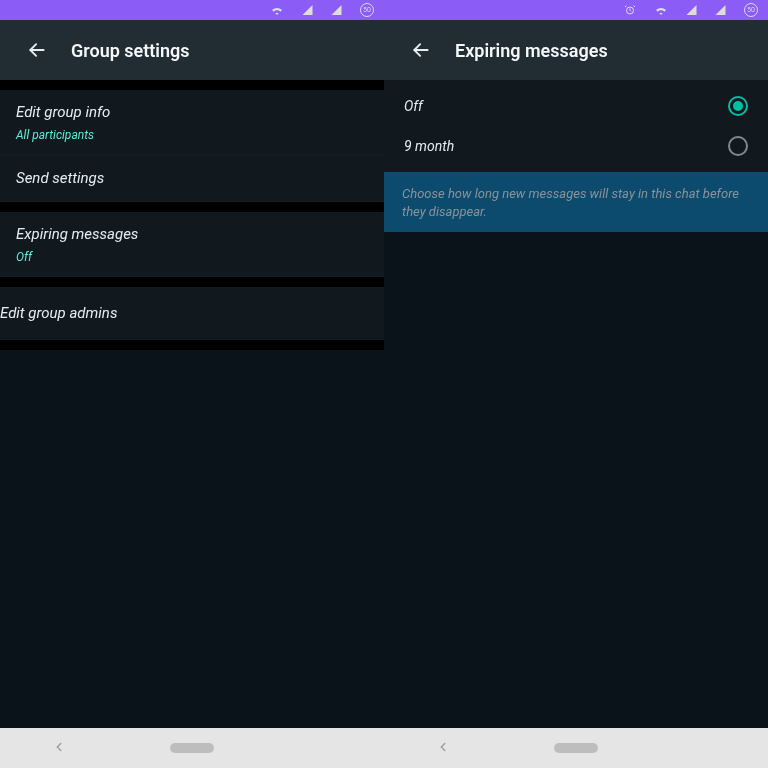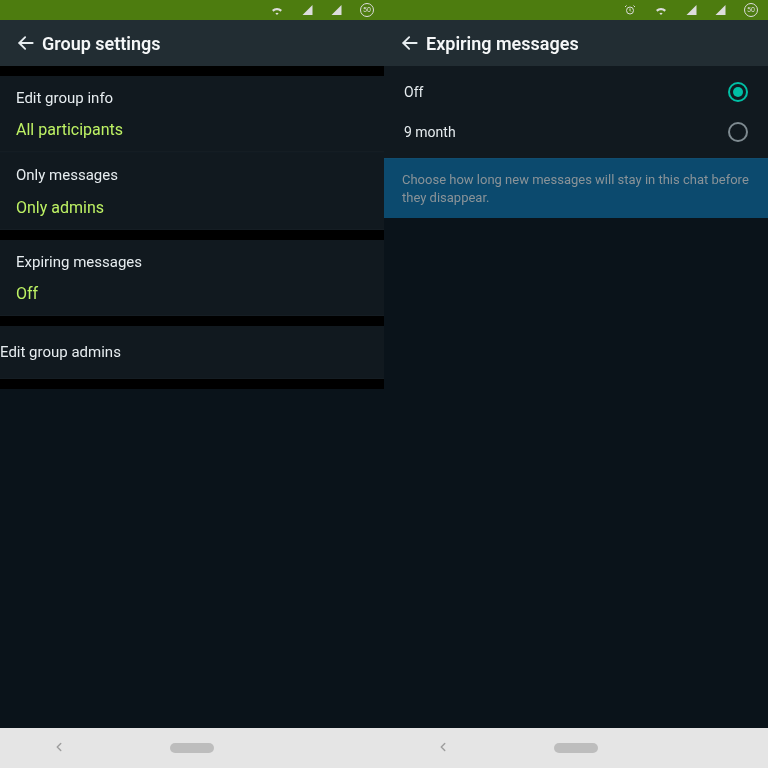--- a/index.html
+++ b/index.html
@@ -1,30 +1,30 @@
 <!DOCTYPE html>
 <html><head>
 <meta charset="utf-8">
 <style>
   * { margin: 0; padding: 0; box-sizing: border-box; }
   html, body { width: 768px; height: 768px; font-family: -apple-system, Roboto, "Helvetica Neue", Arial, sans-serif; background: #e5e5e5; overflow: hidden; }
   .container { width: 768px; height: 768px; display: flex; flex-direction: column; }
   .phones { display: flex; flex: 1; }
   .phone { width: 384px; display: flex; flex-direction: column; background: #0a131a; color: #e1e5e7; }
-  .status-bar { height: 20px; background: #4d7c0f; display: flex; justify-content: flex-end; align-items: center; padding: 0 10px; gap: 18px; font-size: 10px; color: #ddd; }
+  .status-bar { height: 20px; background: #8b5cf6; display: flex; justify-content: flex-end; align-items: center; padding: 0 10px; gap: 18px; font-size: 10px; color: #ddd; }
   .status-bar .ico { display: inline-flex; align-items: center; }
   .status-bar svg { display: block; }
-  .app-bar { height: 46px; background: #222d33; display: flex; align-items: center; padding: 0 16px; gap: 6px; }
+  .app-bar { height: 60px; background: #222d33; display: flex; align-items: center; padding: 0 27px; gap: 24px; }
   .app-bar .back svg { display: block; }
   .app-bar .title { font-size: 18px; font-weight: 600; color: #f5f7f8; }
-  .content { flex: 1; overflow: hidden; }
+  .content { flex: 1; overflow: hidden; font-style: italic; }
   .section-gap { height: 10px; background: #000000; }
   .list-item { background: #11191f; padding: 12px 16px; border-bottom: 1px solid rgba(255,255,255,0.02); }
   .list-item .primary { font-size: 15px; color: #e7edf0; line-height: 1.35; }
-  .list-item .secondary { font-size: 16px; color: #bef264; margin-top: 12px; }
+  .list-item .secondary { font-size: 12px; color: #5eead4; margin-top: 6px; }
   .list-item.single { padding: 16px 0; }
   
   .radio-row { display: flex; align-items: center; justify-content: space-between; padding: 10px 20px; background: #11191f; }
   .radio-row .label { font-size: 14px; color: #e7edf0; }
   .radio { width: 20px; height: 20px; border-radius: 50%; border: 2px solid #7e8a90; display: flex; align-items: center; justify-content: center; }
   .radio.selected { border-color: #00bfa5; }
   .radio.selected::after { content: ""; width: 10px; height: 10px; border-radius: 50%; background: #00bfa5; }
   .helper { padding: 12px 18px; font-size: 13px; color: #8a9398; line-height: 1.35; background: #0c4a6e; border-top: 1px solid rgba(255,255,255,0.02); }
   
   .navbar-row { height: 40px; background: #e5e5e5; display: flex; }
@@ -72,22 +72,21 @@
 
       <div class="content">
         <div class="section-gap"></div>
 
         <div class="list-item">
           <div class="primary">Edit group info</div>
           <div class="secondary">All participants</div>
         </div>
         <div class="divider-dark"></div>
         <div class="list-item">
-          <div class="primary">Only messages</div>
-          <div class="secondary">Only admins</div>
+          <div class="primary">Send settings</div>
         </div>
 
         <div class="section-gap"></div>
 
         <div class="list-item">
           <div class="primary">Expiring messages</div>
           <div class="secondary">Off</div>
         </div>
 
         <div class="section-gap"></div>

